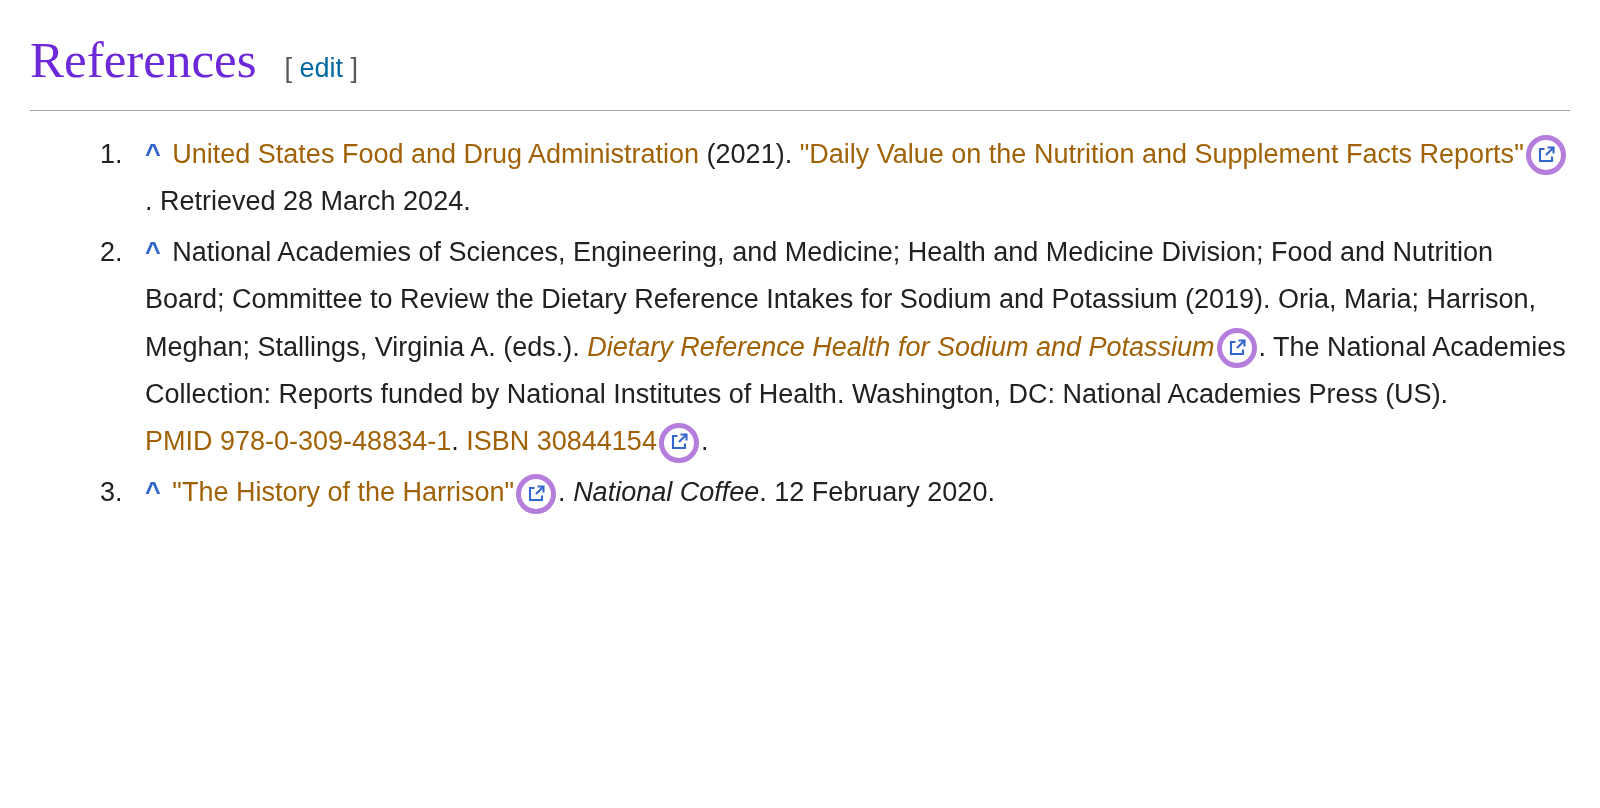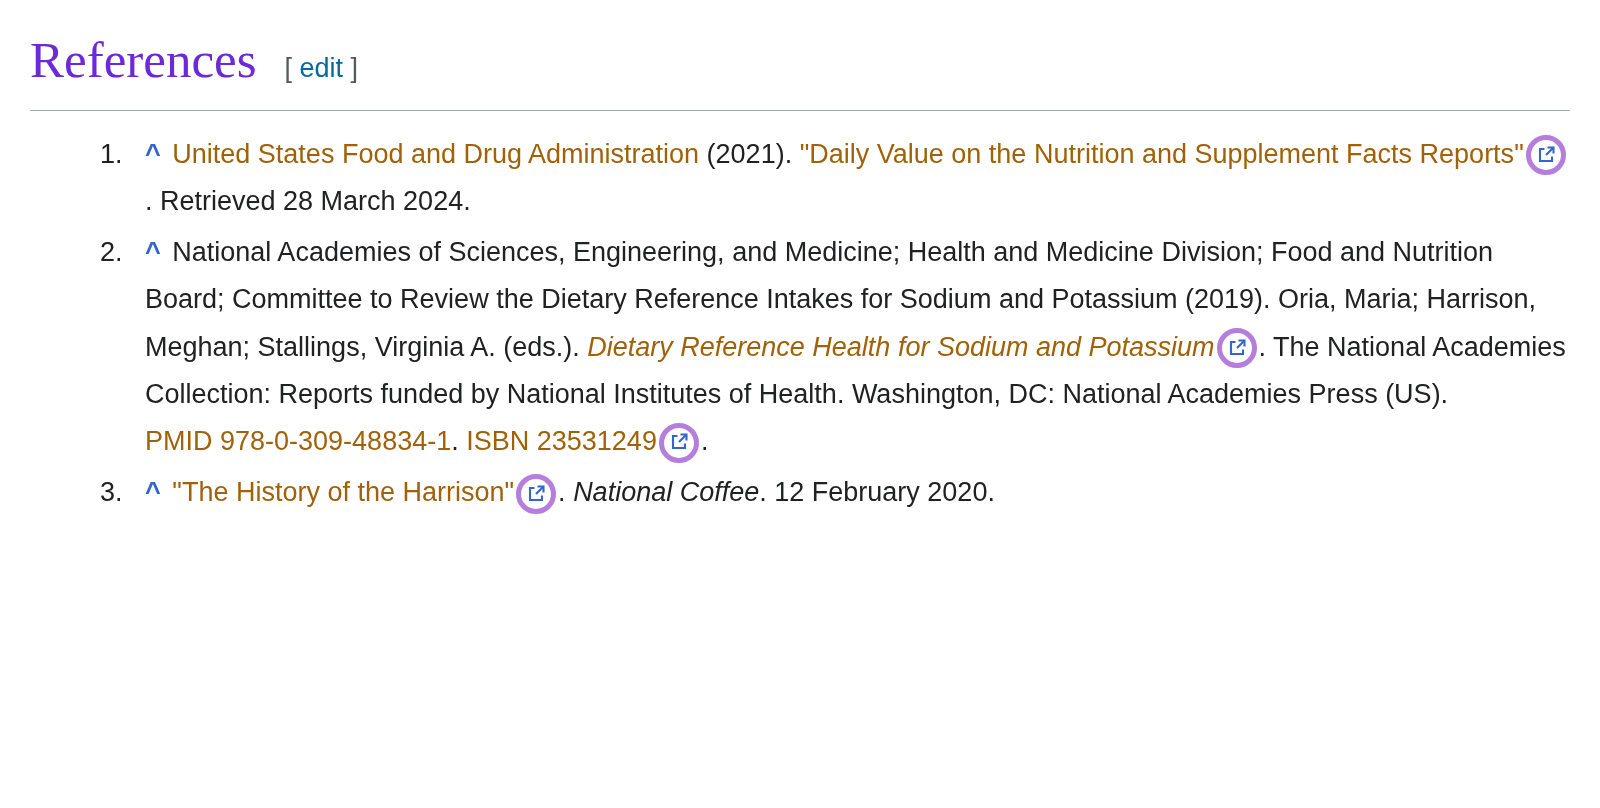--- a/index.html
+++ b/index.html
@@ -103,21 +103,21 @@
   </li>
 
   <li>
     <a href="#" class="backlink">^</a>
     <span>National Academies of Sciences, Engineering, and Medicine; Health and Medicine Division; Food and Nutrition Board; Committee to Review the Dietary Reference Intakes for Sodium and Potassium (2019). Oria, Maria; Harrison, Meghan; Stallings, Virginia A. (eds.). </span><a href="#" class="italic">Dietary Reference Health for Sodium and Potassium</a><span class="highlight-circle">
         <span><svg viewBox="0 0 12 12" fill="none" stroke="#3366cc" stroke-width="1.4">
             <path d="M5 2 H2 V10 H10 V7"></path>
             <path d="M7 1 H11 V5"></path>
             <path d="M11 1 L6 6"></path>
           </svg></span>
-      </span><span>. The National Academies Collection: Reports funded by National Institutes of Health. Washington, DC: National Academies Press (US). </span><a href="#">PMID</a>&nbsp;<a href="#">978-0-309-48834-1</a><span>. </span><a href="#">ISBN</a>&nbsp;<a href="#">23531249</a><span class="highlight-circle">
+      </span><span>. The National Academies Collection: Reports funded by National Institutes of Health. Washington, DC: National Academies Press (US). </span><a href="#">PMID</a>&nbsp;<a href="#">978-0-309-48834-1</a><span>. </span><a href="#">ISBN</a>&nbsp;<a href="#">30844154</a><span class="highlight-circle">
         <span><svg viewBox="0 0 12 12" fill="none" stroke="#3366cc" stroke-width="1.4">
             <path d="M5 2 H2 V10 H10 V7"></path>
             <path d="M7 1 H11 V5"></path>
             <path d="M11 1 L6 6"></path>
           </svg></span>
       </span><span>.</span>
   </li>
 
   <li>
     <a href="#" class="backlink">^</a>

